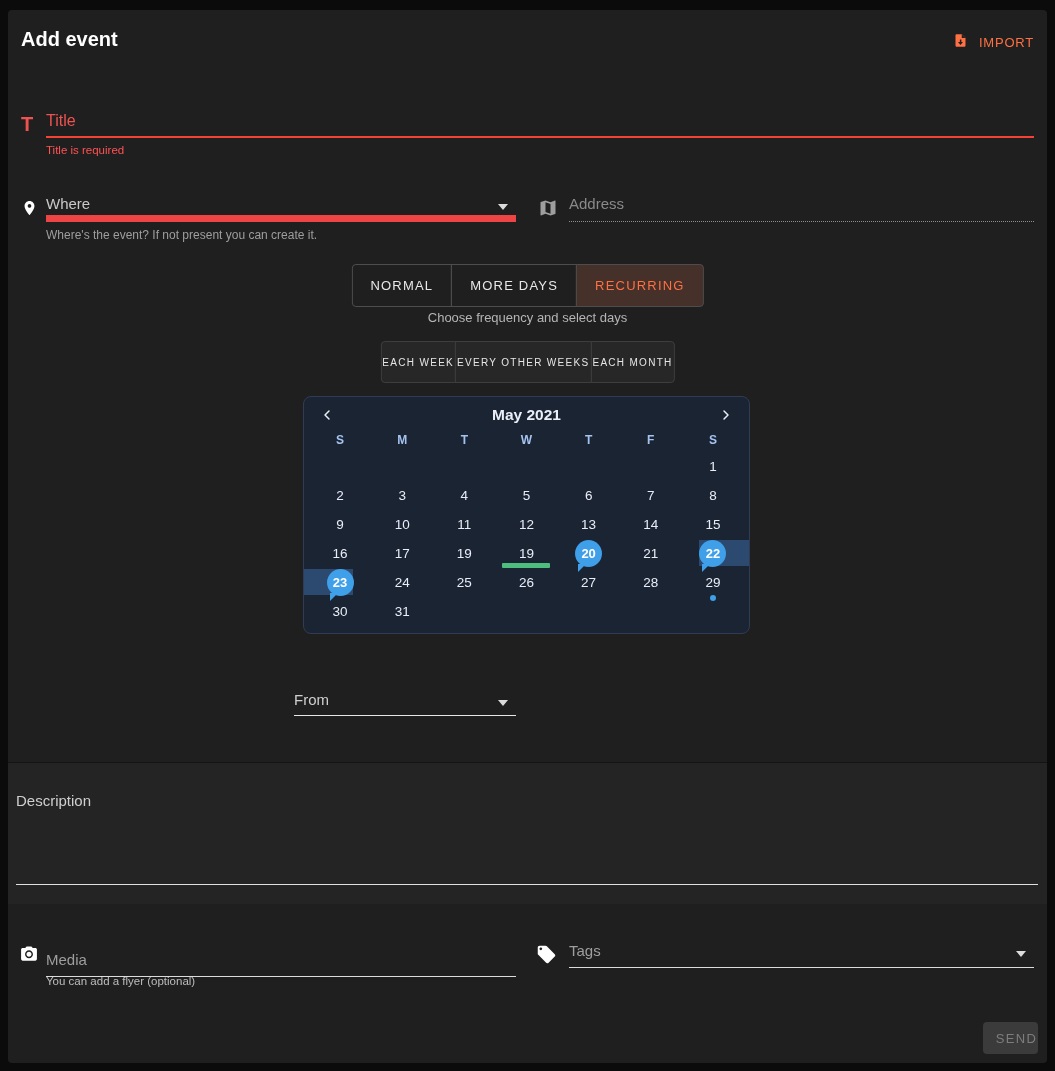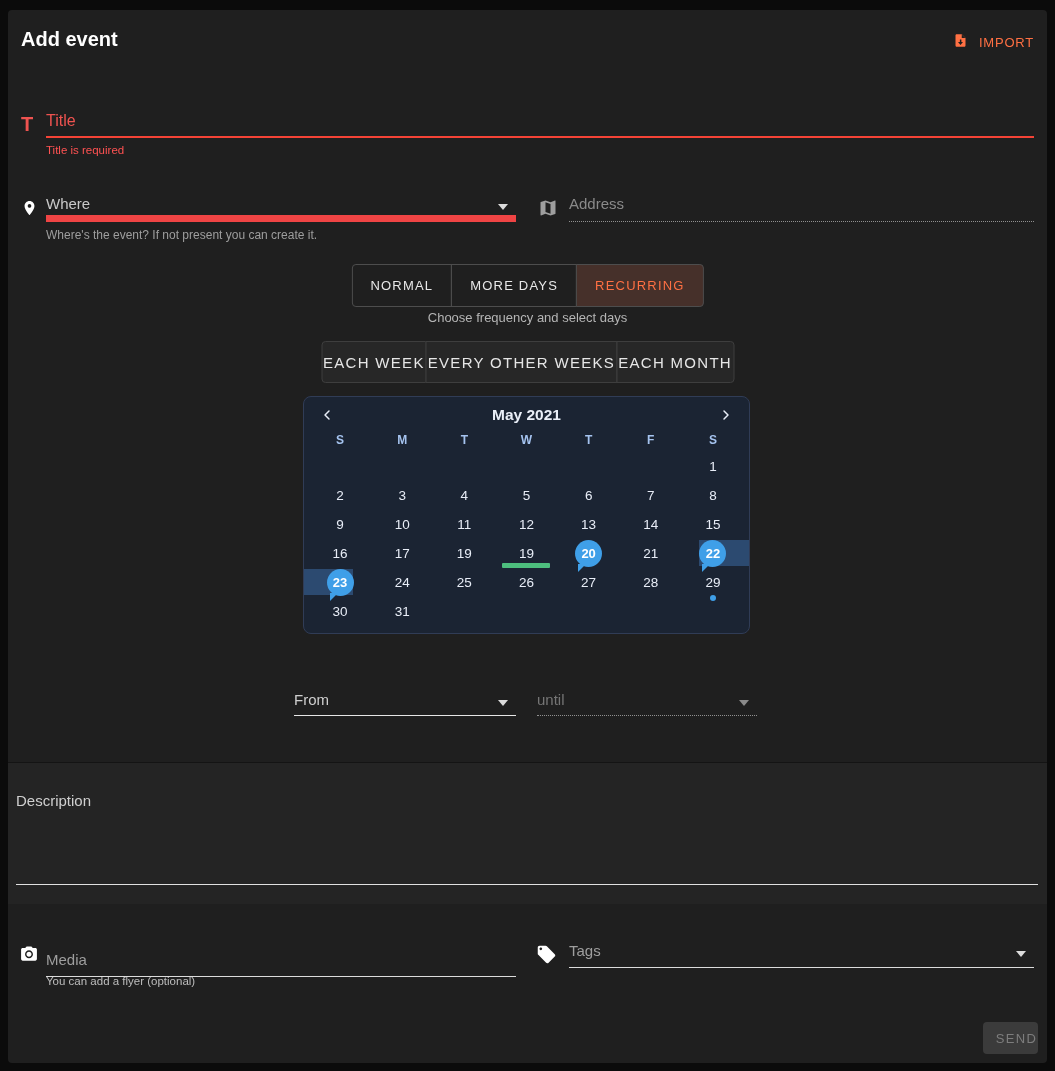--- a/index.html
+++ b/index.html
@@ -36,21 +36,21 @@
   .tab-row { top:264px; left:50%; transform:translateX(-50%); display:flex; }
   .tab-btn { height:43px; padding:0 18px; display:flex; align-items:center; justify-content:center;
              border:1px solid #4d4d4d; color:#e8e8e8; font-size:13px; letter-spacing:1.2px; cursor:pointer; background:transparent; }
   .tab-btn + .tab-btn { margin-left:-1px; }
   .tab-btn:first-child { border-radius:4px 0 0 4px; }
   .tab-btn:last-child { border-radius:0 4px 4px 0; }
   .tab-btn.selected { color:#ff7043; background:#46302a; }
   .freq-hint { top:310px; left:0; width:100%; text-align:center; font-size:13px; color:#b5b5b5; }
   .freq-row { top:341px; left:50%; transform:translateX(-50%); display:flex; }
   .freq-btn { height:42px; padding:0 1px; display:flex; align-items:center; justify-content:center;
-              background:#272727; border:1px solid #3e3e3e; color:#e6e6e6; font-size:15px; letter-spacing:1.3px; cursor:pointer; }
+              background:#272727; border:1px solid #3e3e3e; color:#e6e6e6; font-size:10px; letter-spacing:1.3px; cursor:pointer; }
   .freq-btn + .freq-btn { margin-left:-1px; }
   .freq-btn:first-child { border-radius:4px 0 0 4px; }
   .freq-btn:last-child { border-radius:0 4px 4px 0; }
 
   
   .calendar { left:303px; top:396px; width:447px; height:238px; background:#1b2433; border:1px solid #303c56; border-radius:8px; }
   .cal-header { display:flex; align-items:center; justify-content:space-between; padding:9px 14px 2px 14px; }
   .cal-month { font-size:15.5px; font-weight:bold; color:#eaeff8; }
   .cal-nav { width:18px; height:18px; display:flex; align-items:center; justify-content:center; cursor:pointer; }
   .cal-weekdays { display:grid; grid-template-columns:repeat(7,1fr); margin:4px 5px 0 5px; }
@@ -277,24 +277,20 @@
         <div class="cal-cell empty"></div>
         <div class="cal-cell empty"></div>
         <div class="cal-cell empty"></div>
       </div>
   </div>
 
   <div class="abs from-field">
     <span class="field-ph">From</span>
     <span class="caret"></span>
   </div>
-  <div class="abs until-field">
-    <span class="field-ph">until</span>
-    <span class="caret dim"></span>
-  </div>
 
   <div class="abs desc-section">
     <span class="desc-label">Description</span>
     <div class="desc-underline"></div>
   </div>
 
   <span class="abs camera-icon">
     <svg width="20" height="19" viewBox="0 0 24 24">
         <path fill="#ffffff" fill-rule="evenodd" d="M9 3L7.17 5H4c-1.1 0-2 .9-2 2v12c0 1.1.9 2 2 2h16c1.1 0 2-.9 2-2V7c0-1.1-.9-2-2-2h-3.17L15 3H9zm3 15c-2.76 0-5-2.24-5-5s2.24-5 5-5 5 2.24 5 5-2.24 5-5 5zm0-1.8c1.77 0 3.2-1.43 3.2-3.2S13.77 9.8 12 9.8 8.8 11.23 8.8 13s1.43 3.2 3.2 3.2z"></path>
       </svg>

